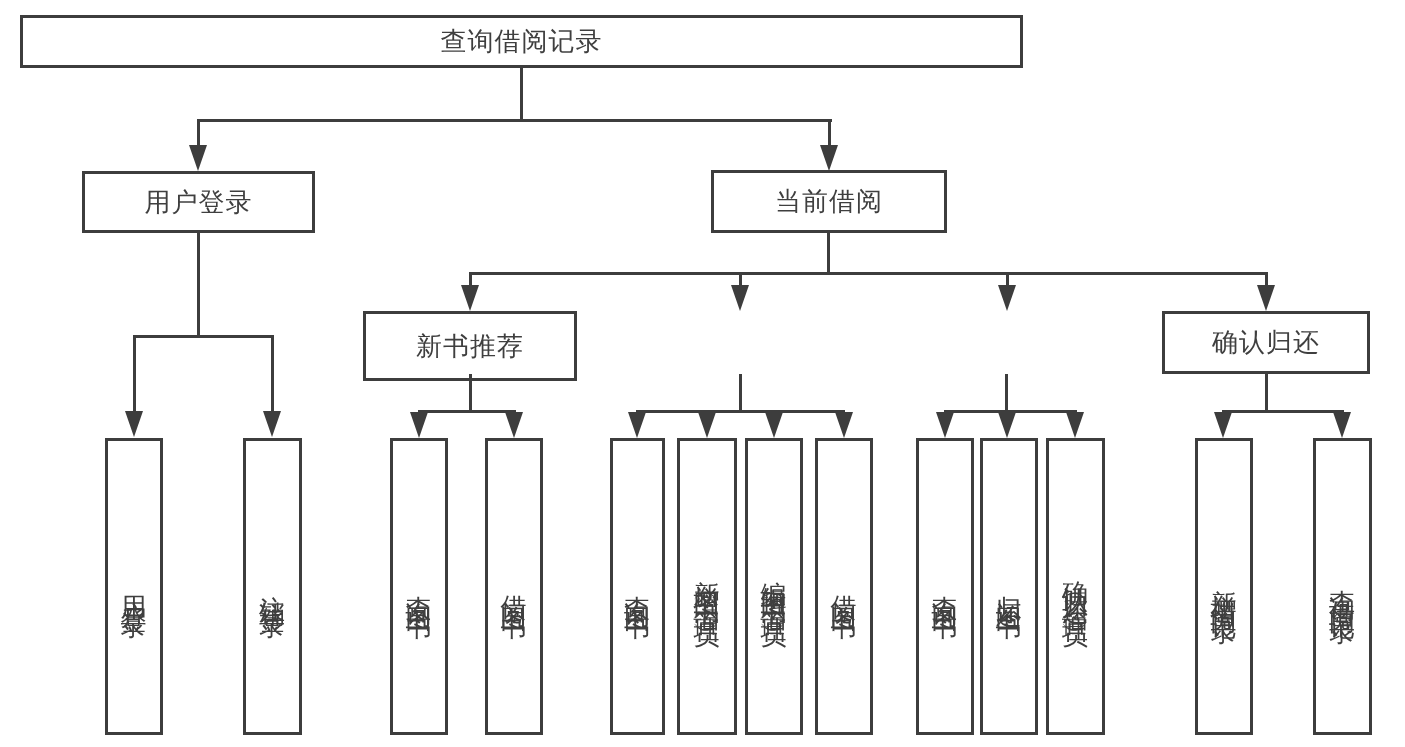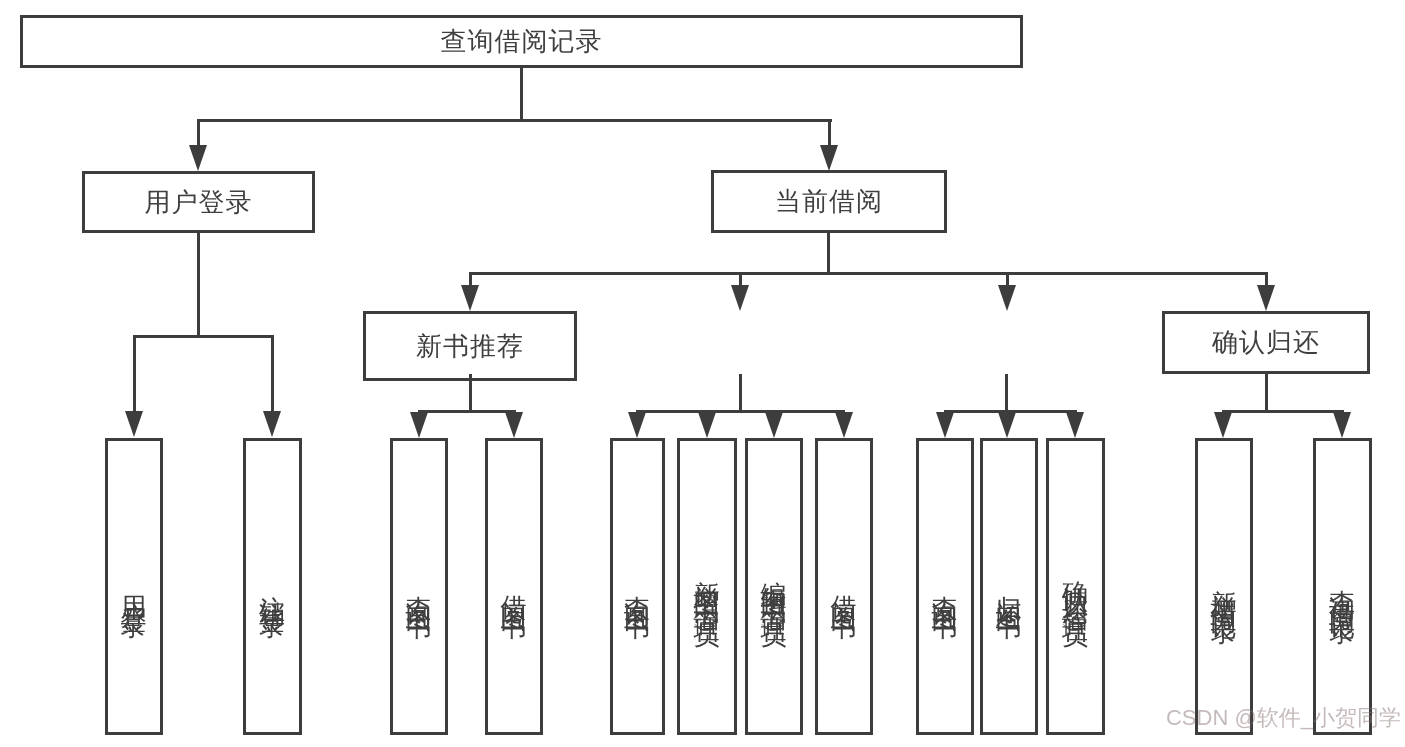--- a/index.html
+++ b/index.html
@@ -147,15 +147,14 @@
   <div class="ln" style="left:944px;  top:410px; width:133px; height:3px;"></div>
   <div class="arw" style="left:936px;  top:412px;"></div>
   <div class="arw" style="left:998px;  top:412px;"></div>
   <div class="arw" style="left:1066px; top:412px;"></div>
 
   <div class="ln" style="left:1265px; top:374px; width:3px;   height:36px;"></div>
   <div class="ln" style="left:1222px; top:410px; width:122px; height:3px;"></div>
   <div class="arw" style="left:1214px; top:412px;"></div>
   <div class="arw" style="left:1333px; top:412px;"></div>
 
-  <div id="watermark">CSDN @软件_小贺同学</div>
 
 </div>
 
 </body></html>

